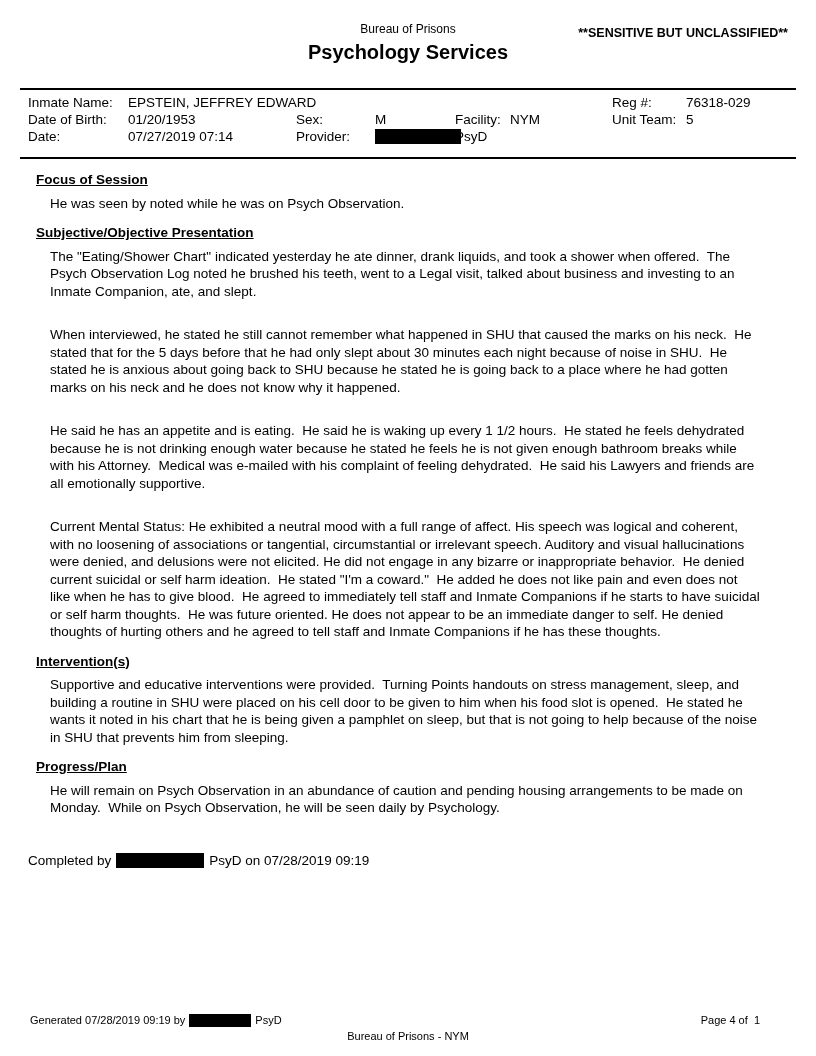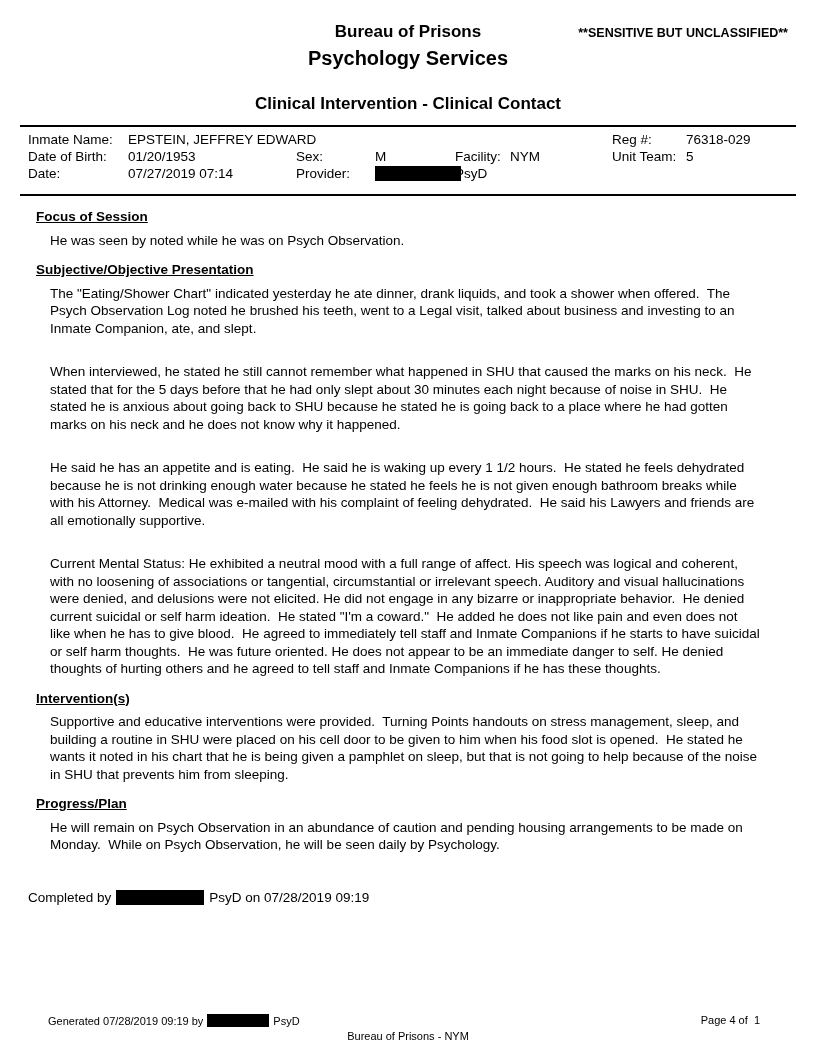--- a/index.html
+++ b/index.html
@@ -16,21 +16,21 @@
   }
   .classification {
     position: absolute;
     top: 26px;
     right: 28px;
     font-size: 12.5px;
     font-weight: bold;
     white-space: pre;
   }
   .titles { padding-top: 22px; text-align: center; }
-  .title-org   { font-size: 17px; font-weight: bold; margin-bottom: 5px; }
+  .title-org   { font-size: 12px; font-weight: normal; margin-bottom: 5px; }
   .title-dept  { font-size: 20px; font-weight: bold; margin-bottom: 24px; }
   .title-doc   { font-size: 17px; font-weight: bold; margin-bottom: 11px; }
 
   .info-block {
     position: relative;
     margin: 0 20px;
     border-top: 2.5px solid #000;
     border-bottom: 2.5px solid #000;
     height: 71px;
     font-size: 13.5px;
@@ -72,41 +72,40 @@
   .redacted.completed { width: 88px; height: 15px; }
 
   .footer {
     position: absolute;
     left: 0; right: 0;
     bottom: 28px;
     height: 14px;
     font-size: 11px;
   }
   .footer-left {
-    position: absolute; left: 48px; top: 0;
-    display: flex; align-items: center; gap: 4px; white-space: pre;
+    position: absolute; left: 30px; top: 0;
+    display: flex; align-items: flex-start; gap: 4px; white-space: pre;
   }
   .redacted.footer-redact { width: 62px; height: 13px; }
   .footer-center {
     position: absolute; left: 0; right: 0; top: 16px;
     text-align: center; white-space: pre;
   }
   .footer-right { position: absolute; right: 56px; top: 0; white-space: pre; }
 </style>
 </head>
 <body>
 
 <div class="page">
 
   <div class="classification">**SENSITIVE BUT UNCLASSIFIED**</div>
 
   <div class="titles">
     <div class="title-org">Bureau of Prisons</div>
     <div class="title-dept">Psychology Services</div>
-    <div class="title-doc">Clinical Intervention - Clinical Contact</div>
   </div>
 
   <div class="info-block">
     <div class="info-row">
       <span class="c1l">Inmate Name:</span>
       <span class="c1v">EPSTEIN, JEFFREY EDWARD</span>
       <span class="c4l">Reg #:</span>
       <span class="c4v">76318-029</span>
     </div>
     <div class="info-row">

